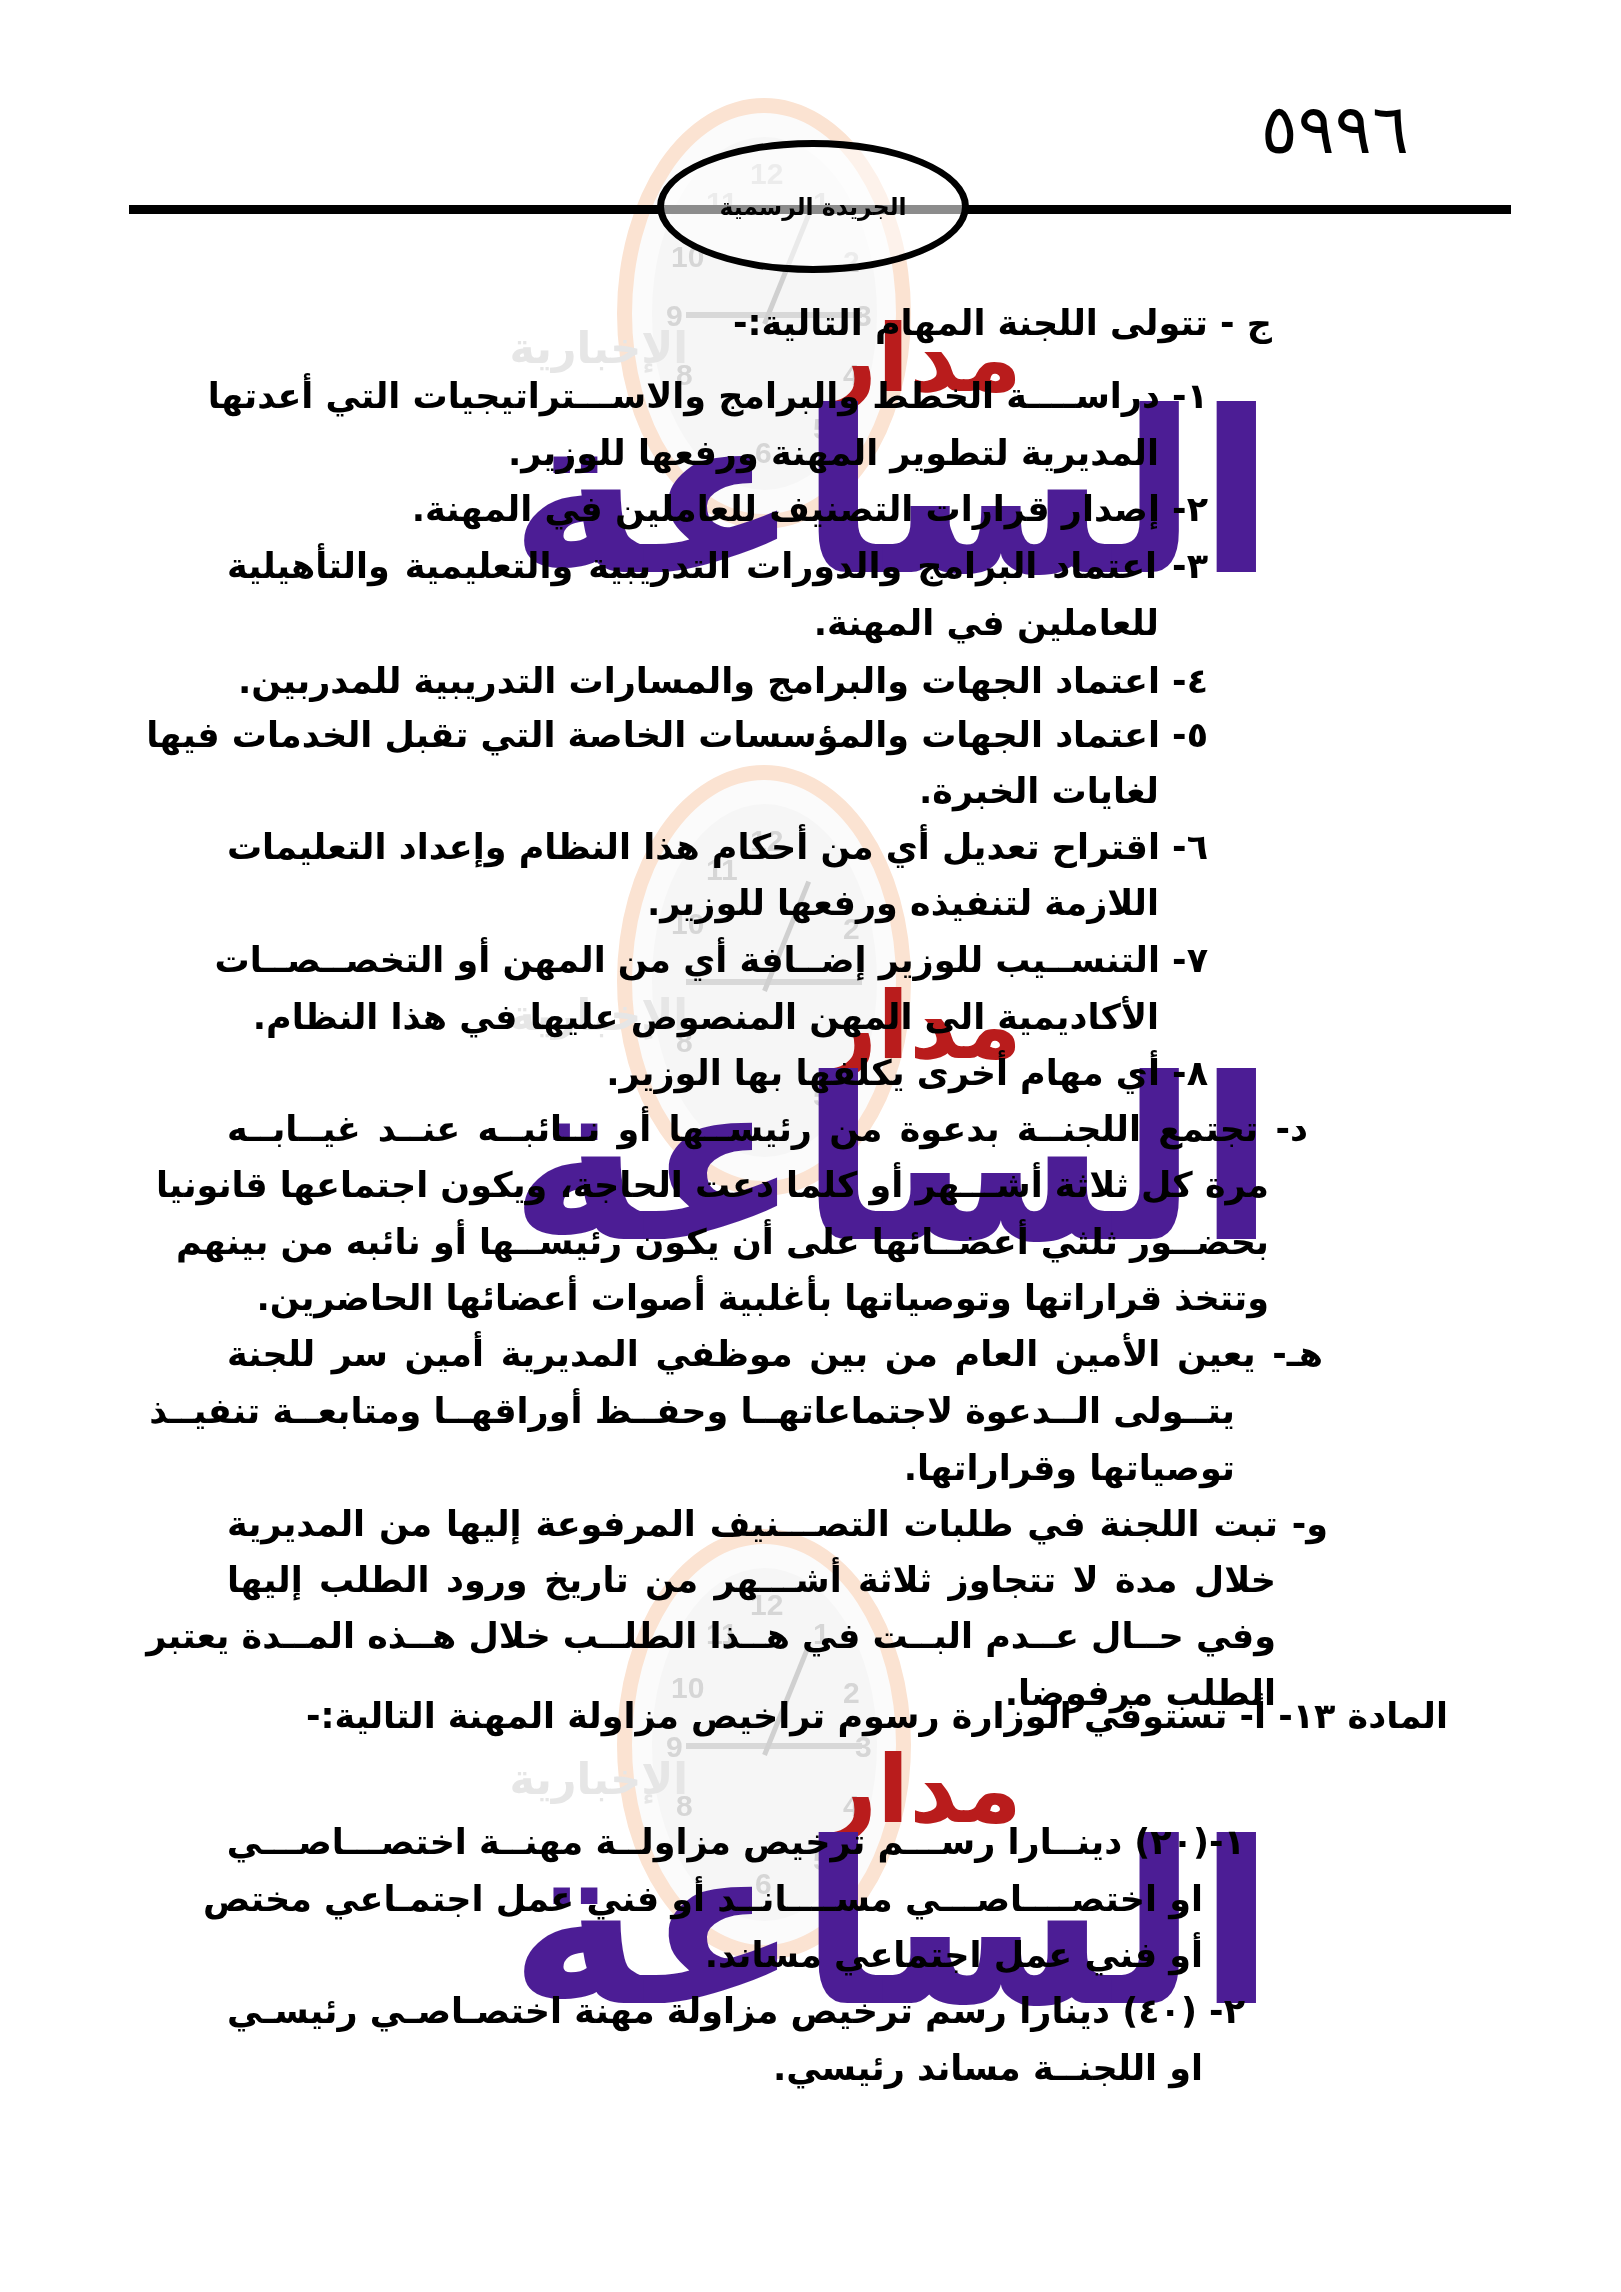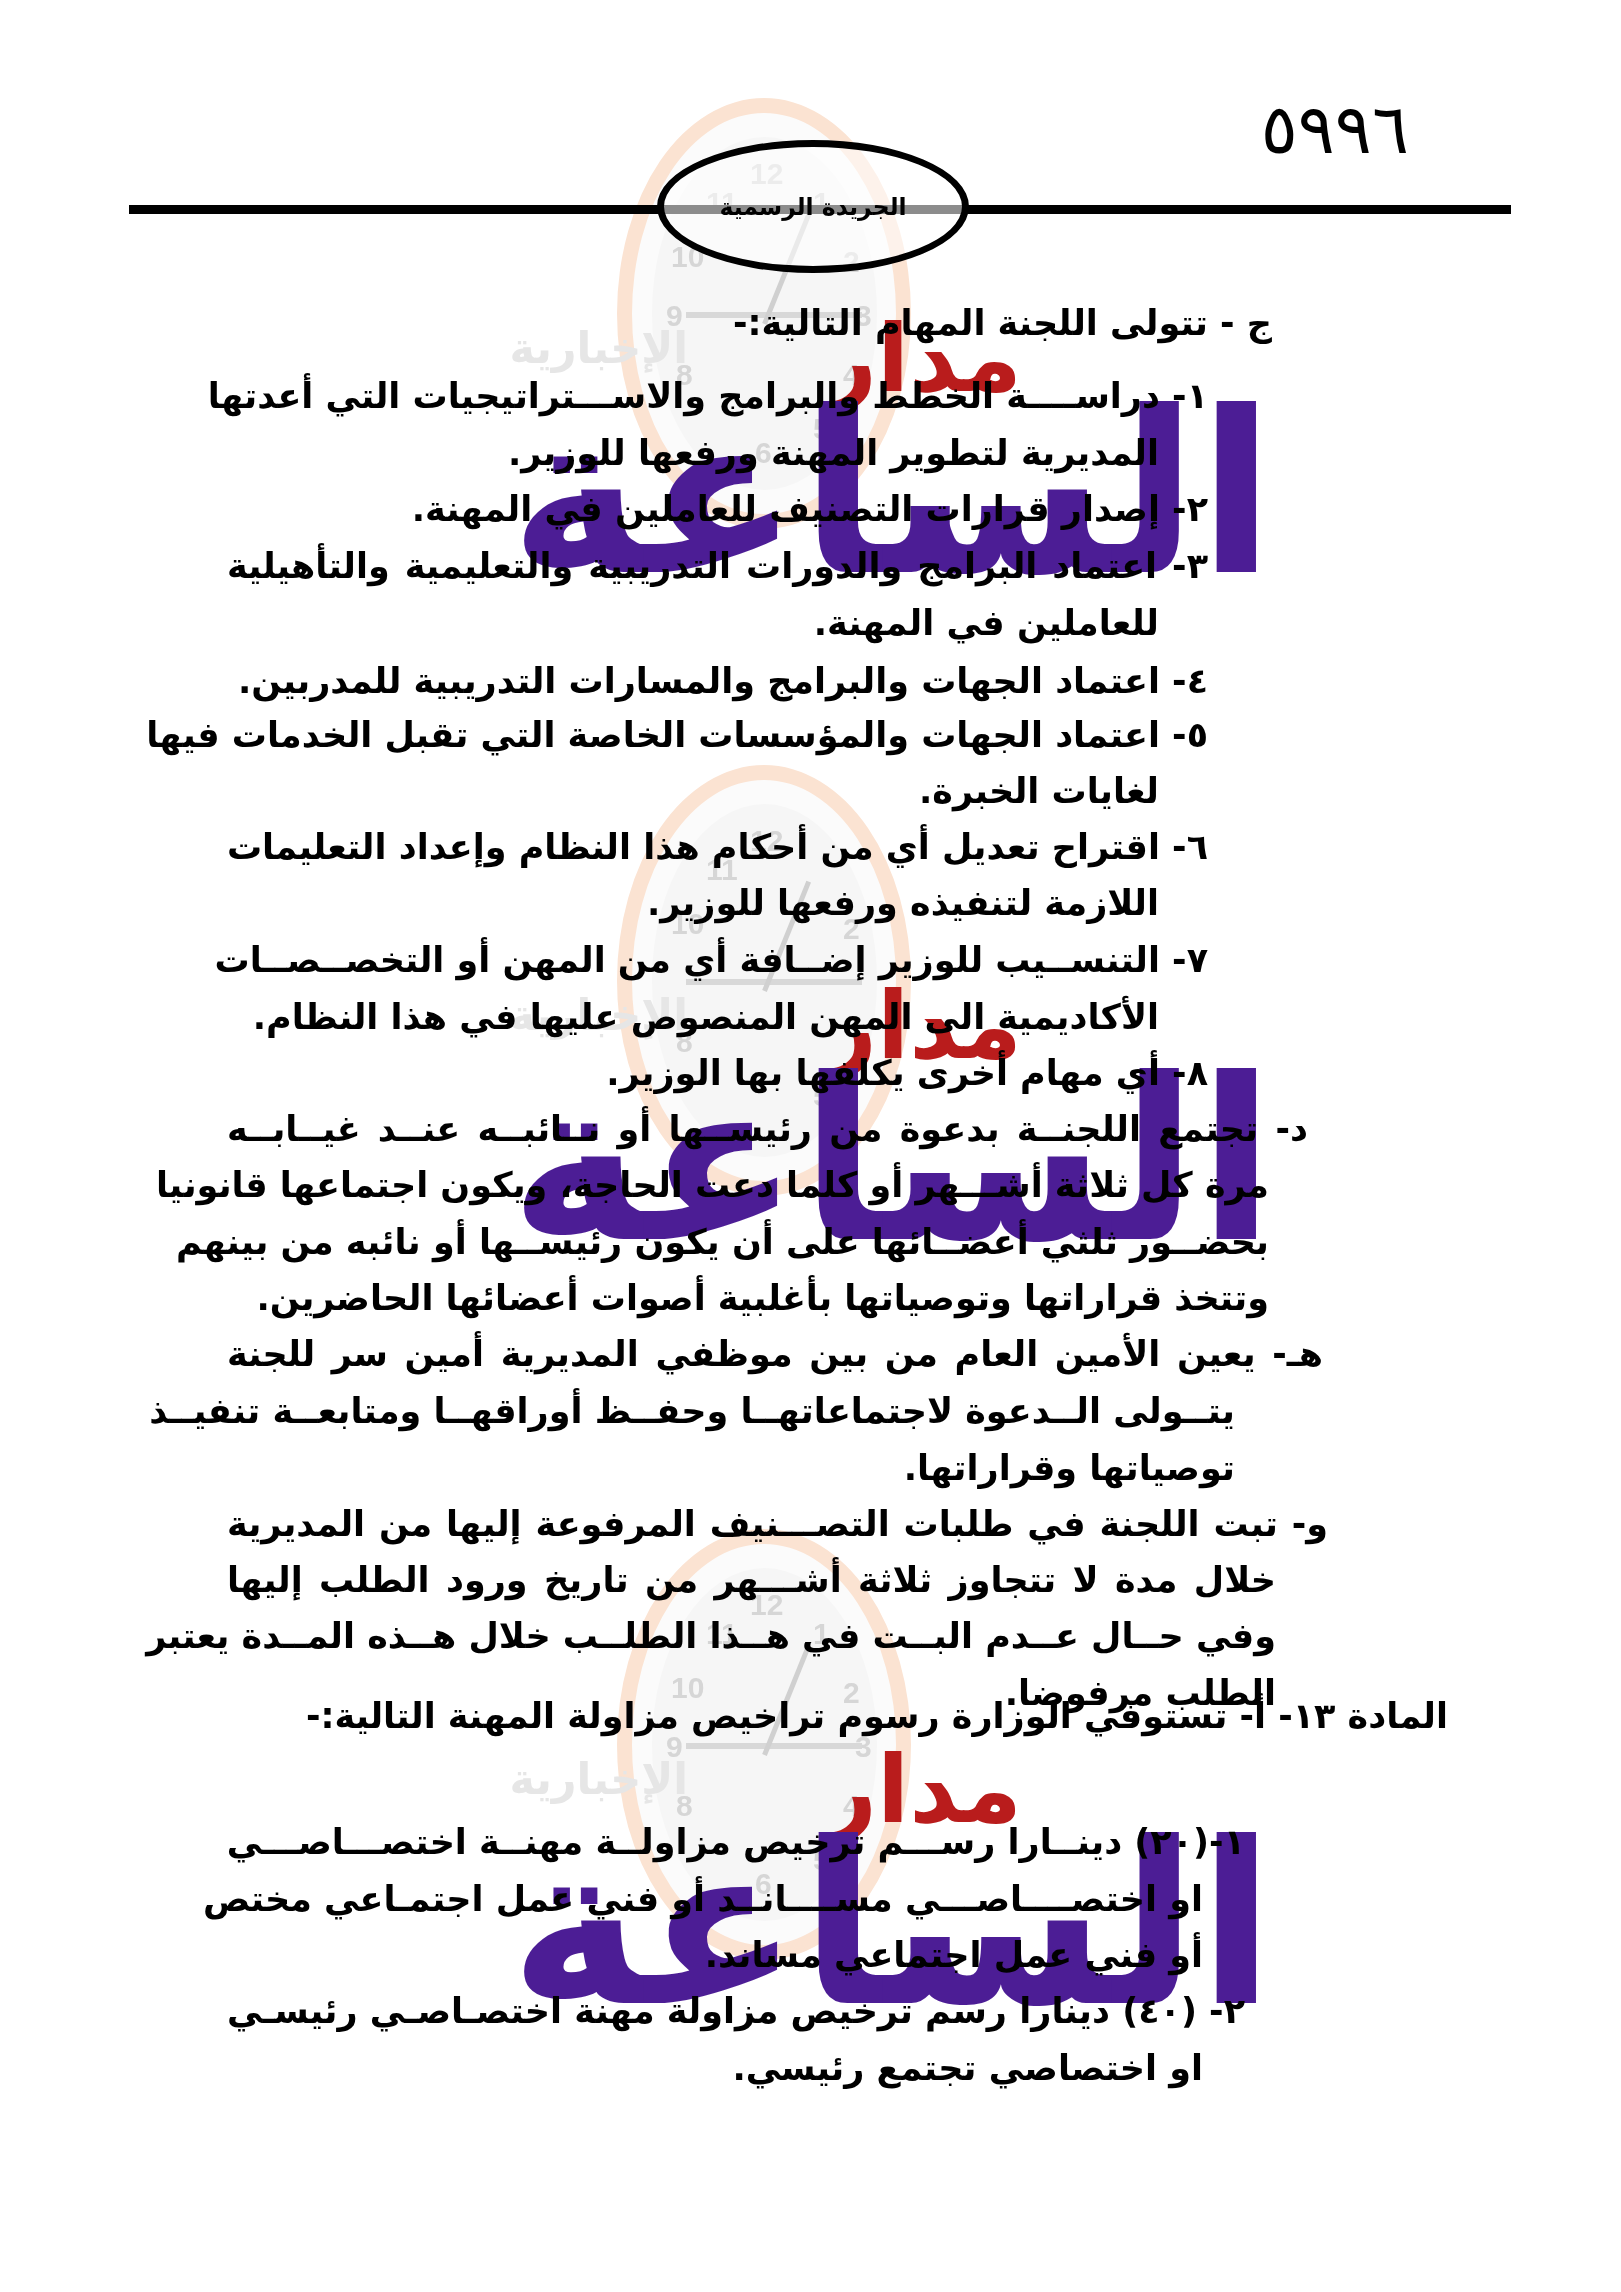--- a/index.html
+++ b/index.html
@@ -144,16 +144,16 @@
   <div class="ln just" style="right:345px; left:227px; top:1612px;">وفي حــال عــدم البــت في هــذا الطلــب خلال هــذه المــدة يعتبر</div>
   <div class="ln" style="right:345px; top:1669px;">الطلب مرفوضا.</div>
 
   <div class="ln" style="right:173px; top:1692px;">المادة ١٣- أ- تستوفي الوزارة رسوم تراخيص مزاولة المهنة التالية:-</div>
 
   <div class="ln just" style="right:376px; left:227px; top:1818px;">١-(٢٠) دينــارا رســـم ترخيص مزاولــة مهنــة اختصـــاصـــي</div>
   <div class="ln just" style="right:418px; left:227px; top:1875px;">او اختصــــاصـــي مســــانــد أو فني عمل اجتمـاعي مختص</div>
   <div class="ln" style="right:418px; top:1931px;">أو فني عمل اجتماعي مساند.</div>
 
   <div class="ln just" style="right:376px; left:227px; top:1987px;">٢- (٤٠) دينارا رسم ترخيص مزاولة مهنة اختصـاصـي رئيسـي</div>
-  <div class="ln" style="right:418px; top:2044px;">او اختصاصي تجتمع رئيسي.</div>
+  <div class="ln" style="right:418px; top:2044px;">او اللجنــة مساند رئيسي.</div>
 
 </div>
 
 
 </body></html>

